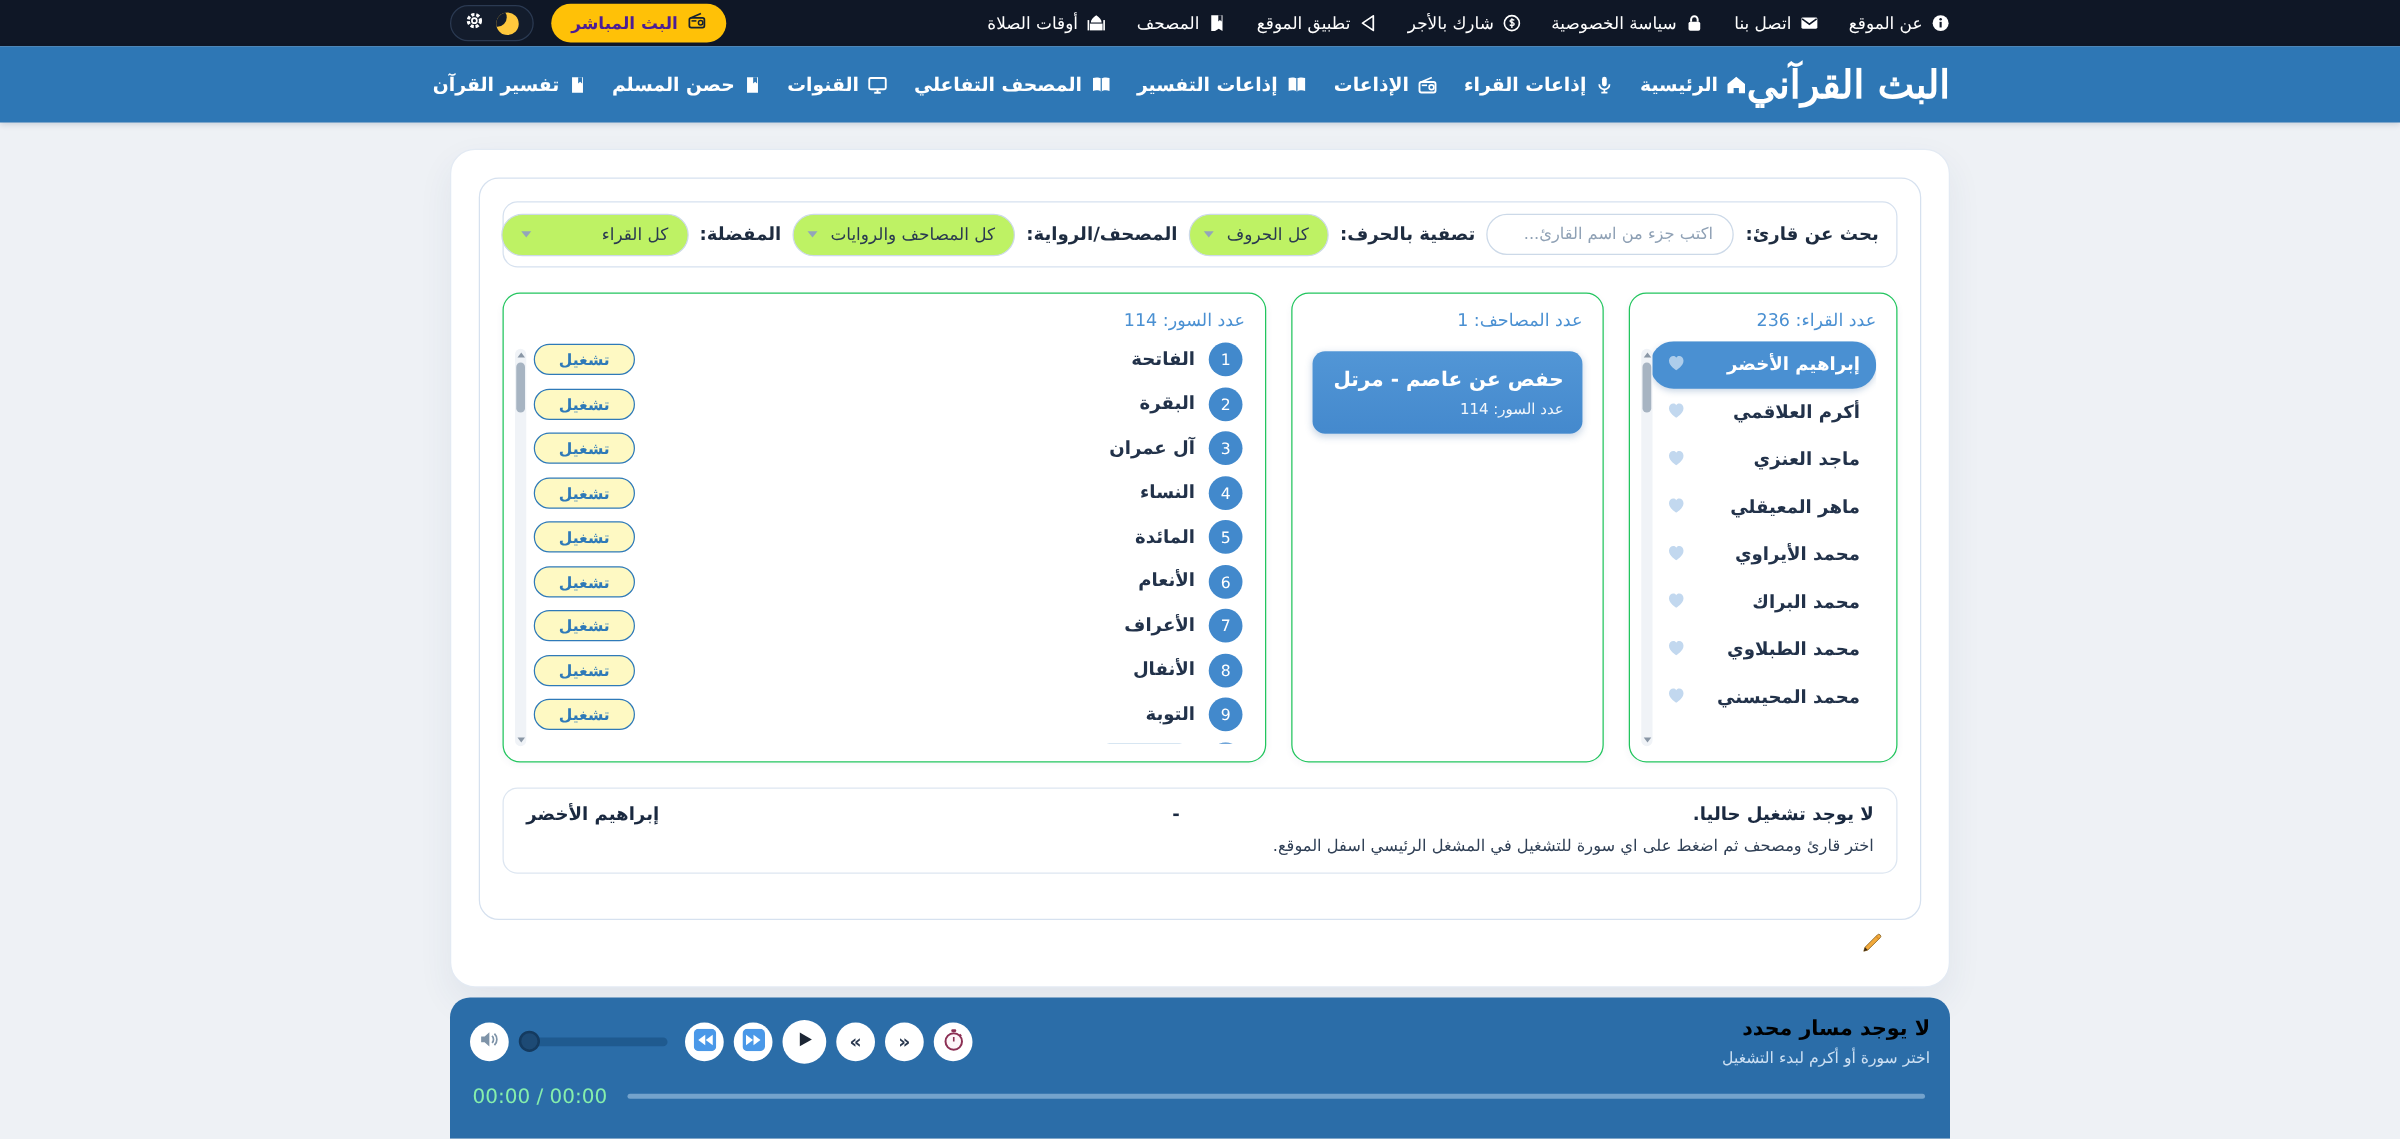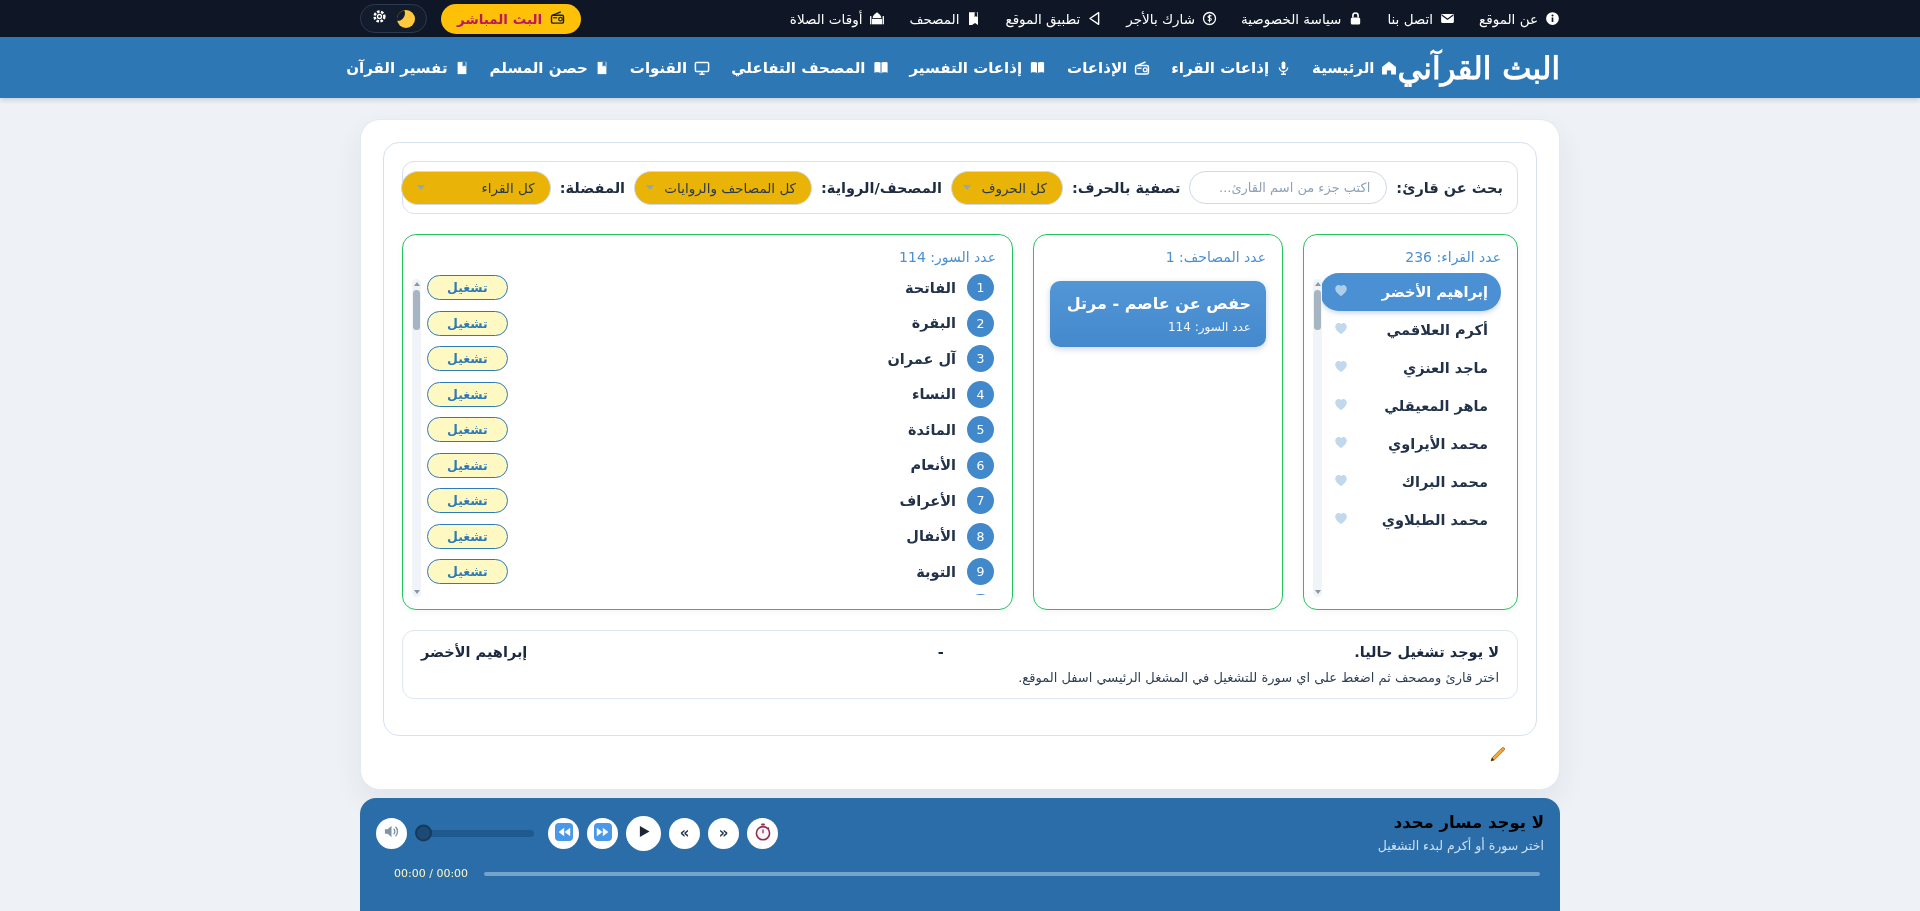--- a/index.html
+++ b/index.html
@@ -8,21 +8,21 @@
   .container { width:1200px; margin:0 auto; }
 
   
   .topbar { height:37px; background:#0f1726; display:flex; align-items:center; }
   .topbar-inner { display:flex; align-items:center; justify-content:space-between; }
   .topbar-links { display:flex; align-items:center; gap:24px; }
   .tlink { display:flex; align-items:center; gap:7px; color:#fff; font-size:13.5px; cursor:pointer; text-decoration:none; }
   .tlink svg { display:block; }
   .topbar-controls { display:flex; align-items:center; gap:14px; }
   .live-btn { display:flex; align-items:center; gap:8px; background:#ffc107; border:none; border-radius:999px;
-              padding:6px 16px; font-family:inherit; font-size:13.5px; font-weight:bold; color:#be185d; cursor:pointer; }
+              padding:6px 16px; font-family:inherit; font-size:13.5px; font-weight:bold; color:#4c1d95; cursor:pointer; }
   .theme-toggle { display:flex; align-items:center; gap:10px; border:1px solid #2b3a52; border-radius:999px;
                   padding:4px 11px; cursor:pointer; background:#131c2c; }
   .moon { width:18px; height:18px; border-radius:50%; background:#ffc83d; position:relative; overflow:hidden; display:inline-block; }
   .moon::after { content:''; position:absolute; left:-7px; top:-4px; width:15px; height:15px; border-radius:50%; background:#131c2c; }
 
   
   .navbar { height:61px; background:#2e77b5; display:flex; align-items:center; box-shadow:0 2px 5px rgba(20,50,90,.18); }
   .navbar-inner { display:flex; align-items:center; justify-content:space-between; }
   .logo { color:#fff; font-family:"DejaVu Serif", serif; font-size:31px; font-weight:bold; letter-spacing:1px; cursor:pointer; white-space:nowrap; }
   .nav-menu { display:flex; align-items:center; gap:21px; margin-left:2px; }
@@ -36,21 +36,21 @@
   .inner-panel { border:1px solid #d6e1ef; border-radius:16px; height:594px; padding:18px; }
 
   
   .filter-bar { border:1px solid #d6e1ef; border-radius:12px; height:53px; display:flex; align-items:center;
                 padding:0 14px; gap:9px; background:#fff; }
   .flabel { font-size:14.5px; font-weight:bold; color:#1e2c40; white-space:nowrap; }
   .search-input { width:198px; border:1px solid #ccd9e8; border-radius:999px; padding:8px 16px; font-family:inherit;
                   font-size:13px; color:#2a3950; direction:rtl; outline:none; }
   .search-input::placeholder { color:#8fa1b5; }
   .select-pill { display:flex; align-items:center; justify-content:space-between; border:1px solid #ccd9e8; border-radius:999px;
-                 padding:8px 15px; font-size:13.5px; color:#2a3950; background:#eab308; cursor:pointer; white-space:nowrap; gap:10px; }
+                 padding:8px 15px; font-size:13.5px; color:#2a3950; background:#bef264; cursor:pointer; white-space:nowrap; gap:10px; }
   .caret { width:0; height:0; border-left:4px solid transparent; border-right:4px solid transparent; border-top:5px solid #93a5ba; }
 
   
   .columns { display:flex; gap:20px; margin-top:20px; height:376px; }
   .panel { background:#fff; border:1px solid #22c55e; border-radius:14px; padding:14px 16px; position:relative;
            box-shadow:0 2px 6px rgba(50,80,120,.05); height:100%; overflow:hidden; }
   .panel-reciters { width:215px; }
   .panel-mushafs  { width:250px; }
   .panel-surahs   { flex:1; }
   .panel-header { color:#4a90d2; font-size:14px; margin-bottom:8px; }
@@ -98,21 +98,21 @@
   .track-sub { color:#cde0f3; font-size:12.5px; }
   .player-controls { display:flex; align-items:center; gap:8px; }
   .pbtn { width:31px; height:31px; border-radius:50%; background:#fff; border:none; display:flex; align-items:center;
           justify-content:center; cursor:pointer; padding:0; flex:none; }
   .pbtn.play-btn { width:35px; height:35px; }
   .guill { font-size:15px; font-weight:bold; color:#2b3950; line-height:1; font-family:"DejaVu Sans", sans-serif; }
   .vol-slider { width:117px; height:7px; background:#1f5a8f; border-radius:4px; position:relative; margin:0 6px 0 2px; cursor:pointer; }
   .vol-thumb { position:absolute; left:-2px; top:50%; transform:translateY(-50%); width:17px; height:17px; border-radius:50%;
                background:#1d4a75; border:2.5px solid #143a5f; }
   .player-bottom { display:flex; align-items:center; margin-top:14px; padding:0 4px 0 2px; }
-  .ptime { color:#fef9c3; font-size:11px; white-space:nowrap;margin-left:16px; }
+  .ptime { color:#86efac; font-size:16px; white-space:nowrap; }
   .progress { flex:1; height:4px; background:#74a3cc; border-radius:3px; margin-left:16px; cursor:pointer; }
 </style>
 </head>
 <body>
 
 <header class="topbar">
   <div class="container topbar-inner">
     <nav class="topbar-links">
       <a class="tlink">
         <span>
@@ -348,20 +348,26 @@
               <span class="heart"><svg width="16" height="15" viewBox="0 0 16 16">
                     <path d="M8 14S1.8 10.3 1.8 5.9C1.8 3.6 3.6 2 5.5 2 6.7 2 7.6 2.6 8 3.4 8.4 2.6 9.3 2 10.5 2c1.9 0 3.7 1.6 3.7 3.9C14.2 10.3 8 14 8 14z"></path>
                   </svg></span>
             </div>
             <div class="reciter-row">
               <span>محمد الطبلاوي</span>
               <span class="heart"><svg width="16" height="15" viewBox="0 0 16 16">
                     <path d="M8 14S1.8 10.3 1.8 5.9C1.8 3.6 3.6 2 5.5 2 6.7 2 7.6 2.6 8 3.4 8.4 2.6 9.3 2 10.5 2c1.9 0 3.7 1.6 3.7 3.9C14.2 10.3 8 14 8 14z"></path>
                   </svg></span>
             </div>
+            <div class="reciter-row">
+              <span>محمد المحيسني</span>
+              <span class="heart"><svg width="16" height="15" viewBox="0 0 16 16">
+                    <path d="M8 14S1.8 10.3 1.8 5.9C1.8 3.6 3.6 2 5.5 2 6.7 2 7.6 2.6 8 3.4 8.4 2.6 9.3 2 10.5 2c1.9 0 3.7 1.6 3.7 3.9C14.2 10.3 8 14 8 14z"></path>
+                  </svg></span>
+            </div>
           </div>
           <div class="vscroll">
             <span class="scroll-arrow up"></span>
             <span class="scroll-thumb"></span>
             <span class="scroll-arrow down"></span>
           </div>
         </div>
 
         <div class="panel panel-mushafs">
           <div class="panel-header">عدد المصاحف: 1</div>

